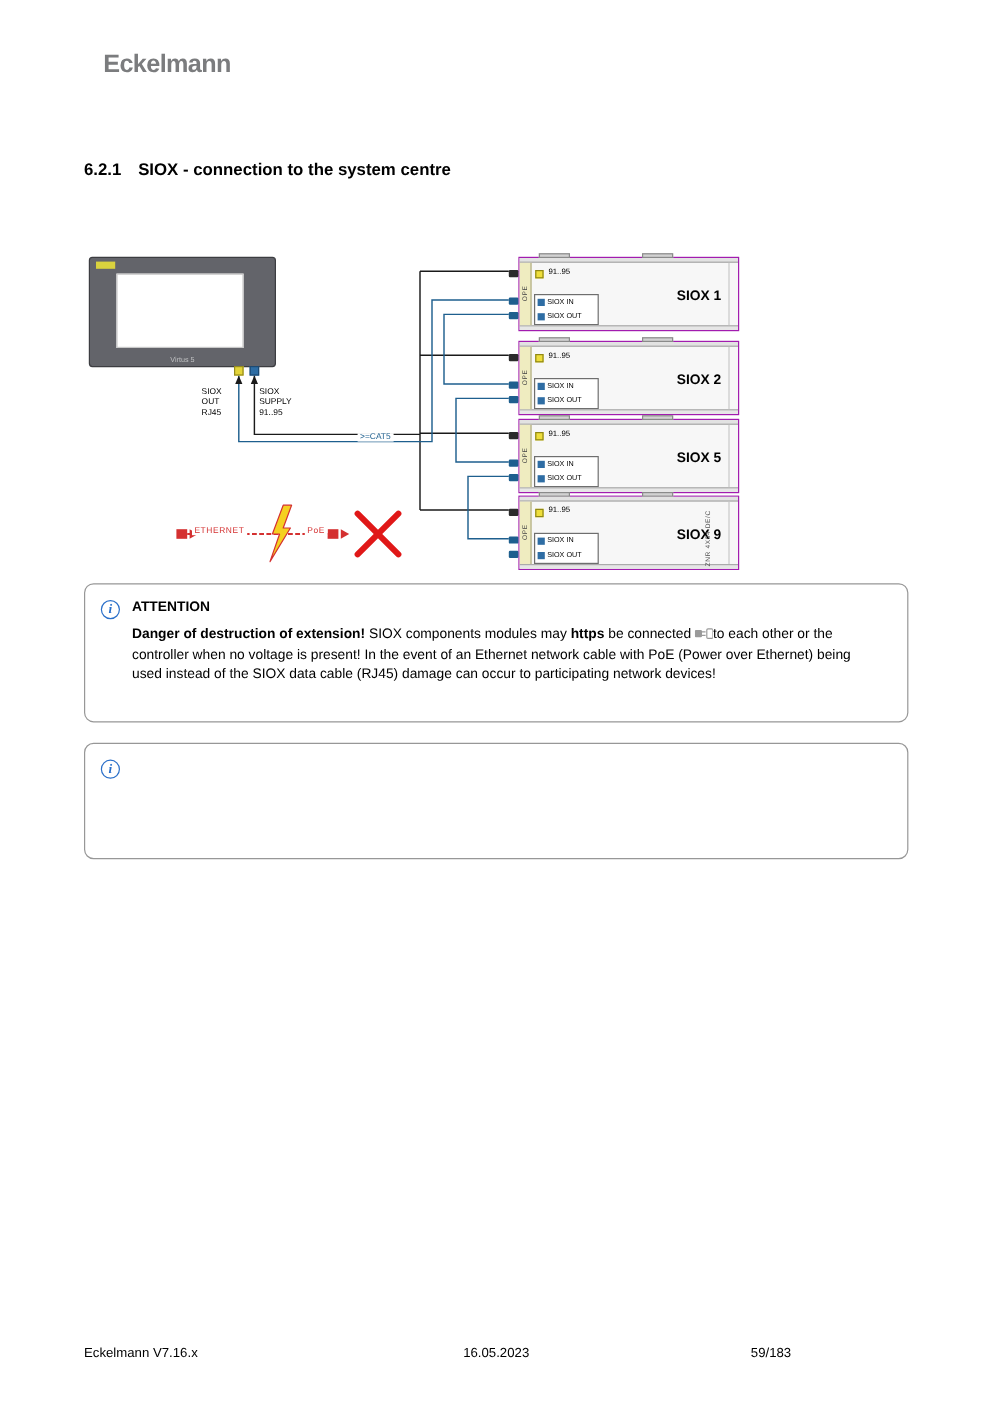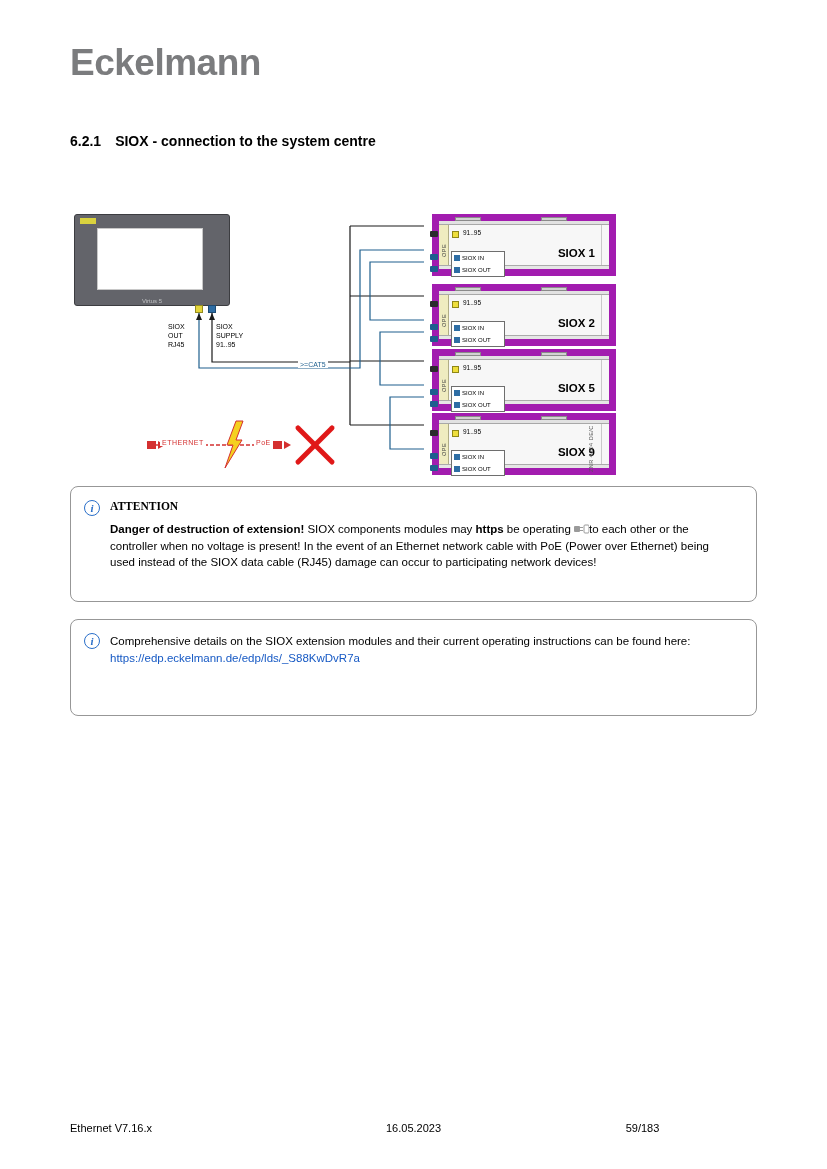--- a/index.html
+++ b/index.html
@@ -5,22 +5,22 @@
   * { margin:0; padding:0; box-sizing:border-box; }
   html,body { background:#ffffff; }
   body {
     width:827px; height:1169px; position:relative;
     font-family:"Liberation Sans", sans-serif; color:#000;
   }
   .page { position:absolute; inset:0; }
 
   
   .logo {
-    position:absolute; left:70px; top:42px;
-    font-size:37px; font-weight:bold; color:#7b7c7e; letter-spacing:-0.5px;
+    position:absolute; left:86px; top:42px;
+    font-size:21px; font-weight:bold; color:#7b7c7e; letter-spacing:-0.5px;
   }
 
   
   .heading { position:absolute; left:70px; top:133px; font-size:14px; font-weight:bold; }
   .heading .num { margin-right:14px; }
   .intro {
     position:absolute; left:70px; top:163px; width:690px;
     font-size:11.5px; line-height:17px;
   }
 
@@ -52,21 +52,21 @@
   .supply-port { left:146px; top:110px; }
 
   .cat5 {
     position:absolute; left:228px; top:149px; font-size:7px; color:#1e5f8e;
     background:#fff; padding:0 2px;
   }
 
   
   .module {
     position:absolute; left:362px; width:184px; height:62px;
-    background:#f7f7f7; border:7px solid #a21caf;
+    background:#f7f7f7; border:1px solid #a21caf;
   }
   .m-tab { position:absolute; top:-4px; width:26px; height:4px; background:#d2d2d2; border:1px solid #8a8a8a; }
   .m-tab.t1 { left:16px; } .m-tab.t2 { left:102px; }
   .m-topbar { position:absolute; top:0; left:0; right:0; height:4px; background:#e2e2e2; border-bottom:1px solid #a8a8a8; }
   .m-botbar { position:absolute; bottom:0; left:0; right:0; height:4px; background:#e6e6e6; border-top:1px solid #ababab; }
   .m-strip { position:absolute; left:0; top:4px; bottom:4px; width:10px; background:#efecc0; border-right:1px solid #b0ad86; }
   .ope {
     position:absolute; left:2px; top:36px; font-size:5.5px; color:#444;
     transform:rotate(-90deg); transform-origin:left top; letter-spacing:0.5px;
   }
@@ -101,21 +101,21 @@
   }
   .box-attention { top:486px; height:116px; }
   .box-instructions { top:619px; height:97px; }
   .box-icon {
     position:absolute; left:13px; top:13px; width:16px; height:16px;
     border:1.5px solid #2a6fc9; border-radius:50%;
     display:flex; align-items:center; justify-content:center;
     color:#2a6fc9; font-family:"Liberation Serif", serif; font-style:italic;
     font-weight:bold; font-size:11px;
   }
-  .box-title { font-size:11.5px; font-weight:bold; margin-bottom:9px;font-family:Liberation Serif, serif; }
+  .box-title { font-size:11.5px; font-weight:bold; margin-bottom:9px; }
   .box-body { font-size:11.5px; line-height:16.5px; margin-right:6px; }
   .nv-icon { display:inline-block; width:15px; height:10px; vertical-align:-1px; }
   .link { color:#1659c4; text-decoration:none; word-break:break-all; }
 
   
   .footer {
     position:absolute; left:70px; top:1122px; width:687px;
     display:flex; font-size:11px;
   }
   .footer .f-left { flex:1; text-align:left; }
@@ -280,35 +280,31 @@
     </div>
 
     <div class="eth-label">ETHERNET</div>
     <div class="poe-label">PoE</div>
     <div class="znr">ZNR 4X04 DE/C</div>
   </div>
 
   <div class="infobox box-attention">
     <div class="box-icon">i</div>
     <div class="box-title">ATTENTION</div>
-    <p class="box-body"><b>Danger of destruction of extension!</b><span> SIOX components modules may </span><b>https</b><span> be operating </span><span class="nv-icon"><svg width="15" height="10" viewBox="0 0 15 10">
+    <p class="box-body"><b>Danger of destruction of extension!</b><span> SIOX components modules may </span><b>https</b><span> be connected </span><span class="nv-icon"><svg width="15" height="10" viewBox="0 0 15 10">
             <rect x="0" y="2" width="6" height="6" rx="1" fill="#9a9a9a"></rect>
             <line x1="6" y1="3.5" x2="9" y2="3.5" stroke="#9a9a9a" stroke-width="1"></line>
             <line x1="6" y1="6.5" x2="9" y2="6.5" stroke="#9a9a9a" stroke-width="1"></line>
             <rect x="10" y="1" width="5" height="8" rx="1" fill="none" stroke="#9a9a9a"></rect>
           </svg></span><span>to each other or the controller when no voltage is present! In the event of an Ethernet network cable with PoE (Power over Ethernet) being used instead of the SIOX data cable (RJ45) damage can occur to participating network devices!</span></p>
   </div>
 
   <div class="infobox box-instructions">
     <div class="box-icon">i</div>
-    <p class="box-body">
-      <span>Comprehensive details on the SIOX extension modules and their current operating instructions can be found here:</span><br>
-      <a class="link" href="#">https://edp.eckelmann.de/edp/lds/_S88KwDvR7a</a>
-    </p>
   </div>
 
   <div class="footer">
-    <span class="f-left">Ethernet V7.16.x</span>
+    <span class="f-left">Eckelmann V7.16.x</span>
     <span class="f-center">16.05.2023</span>
     <span class="f-right">59/183</span>
   </div>
 
 </div>
 
 </body></html>

